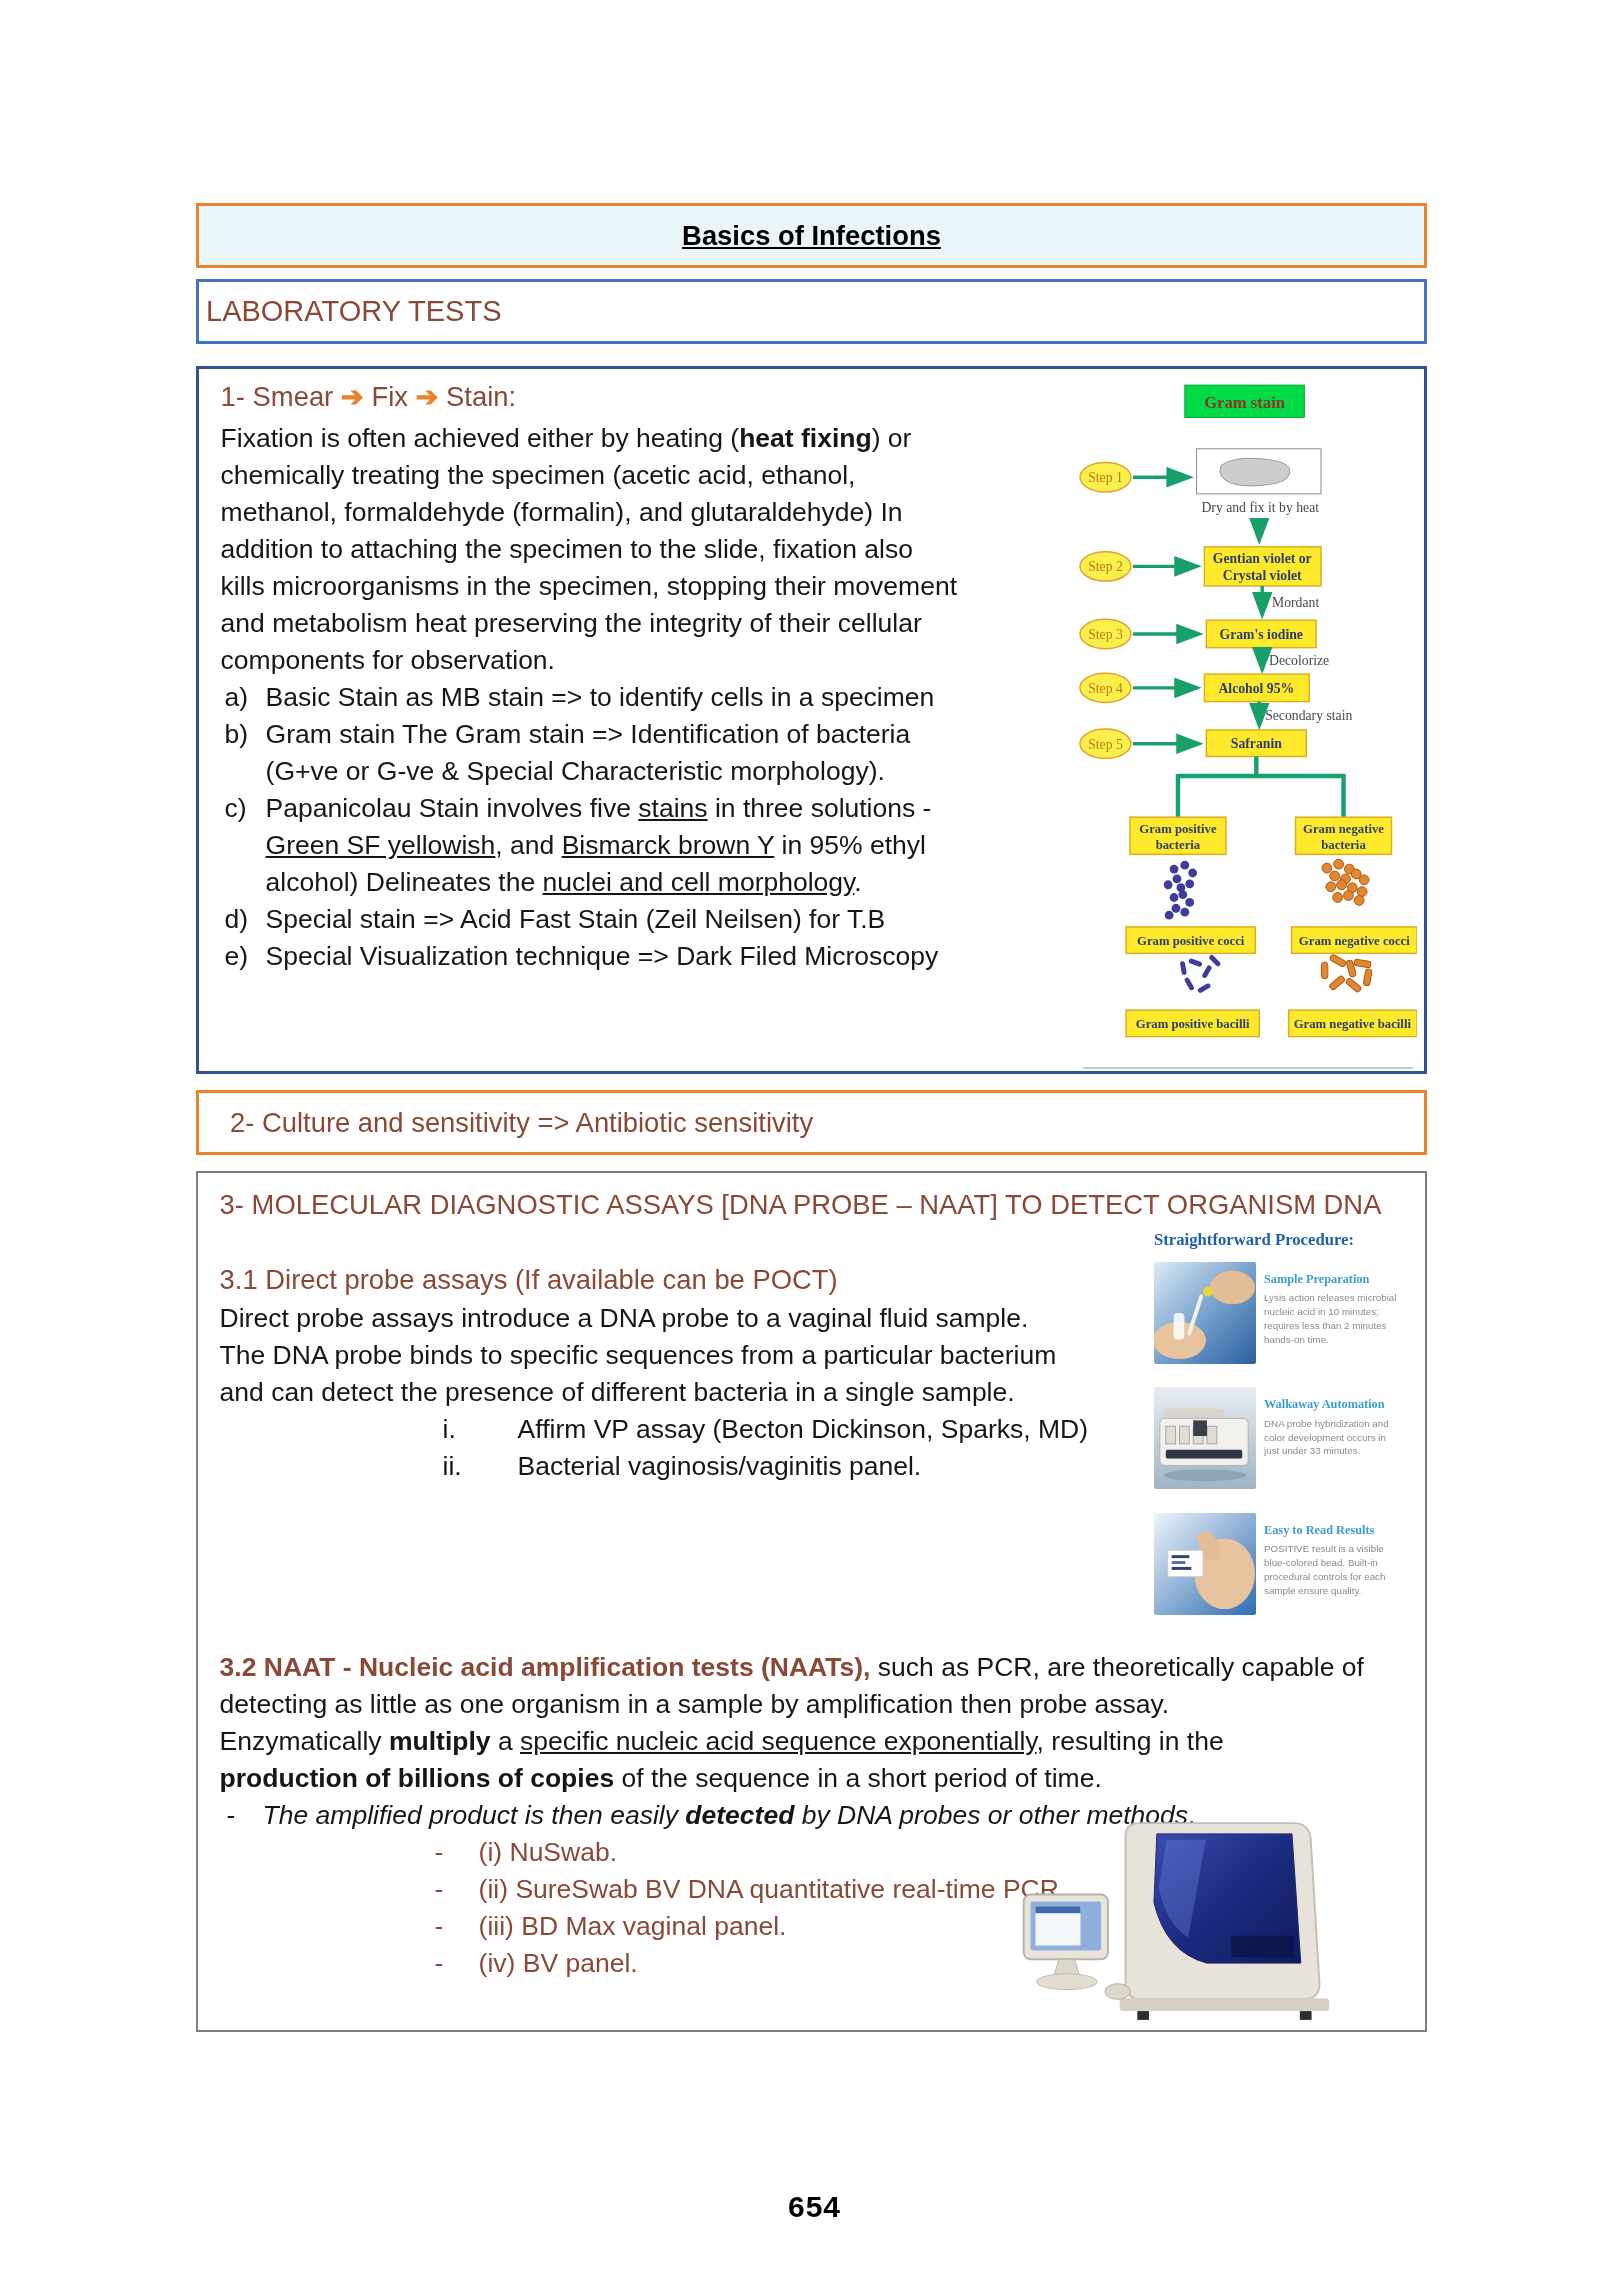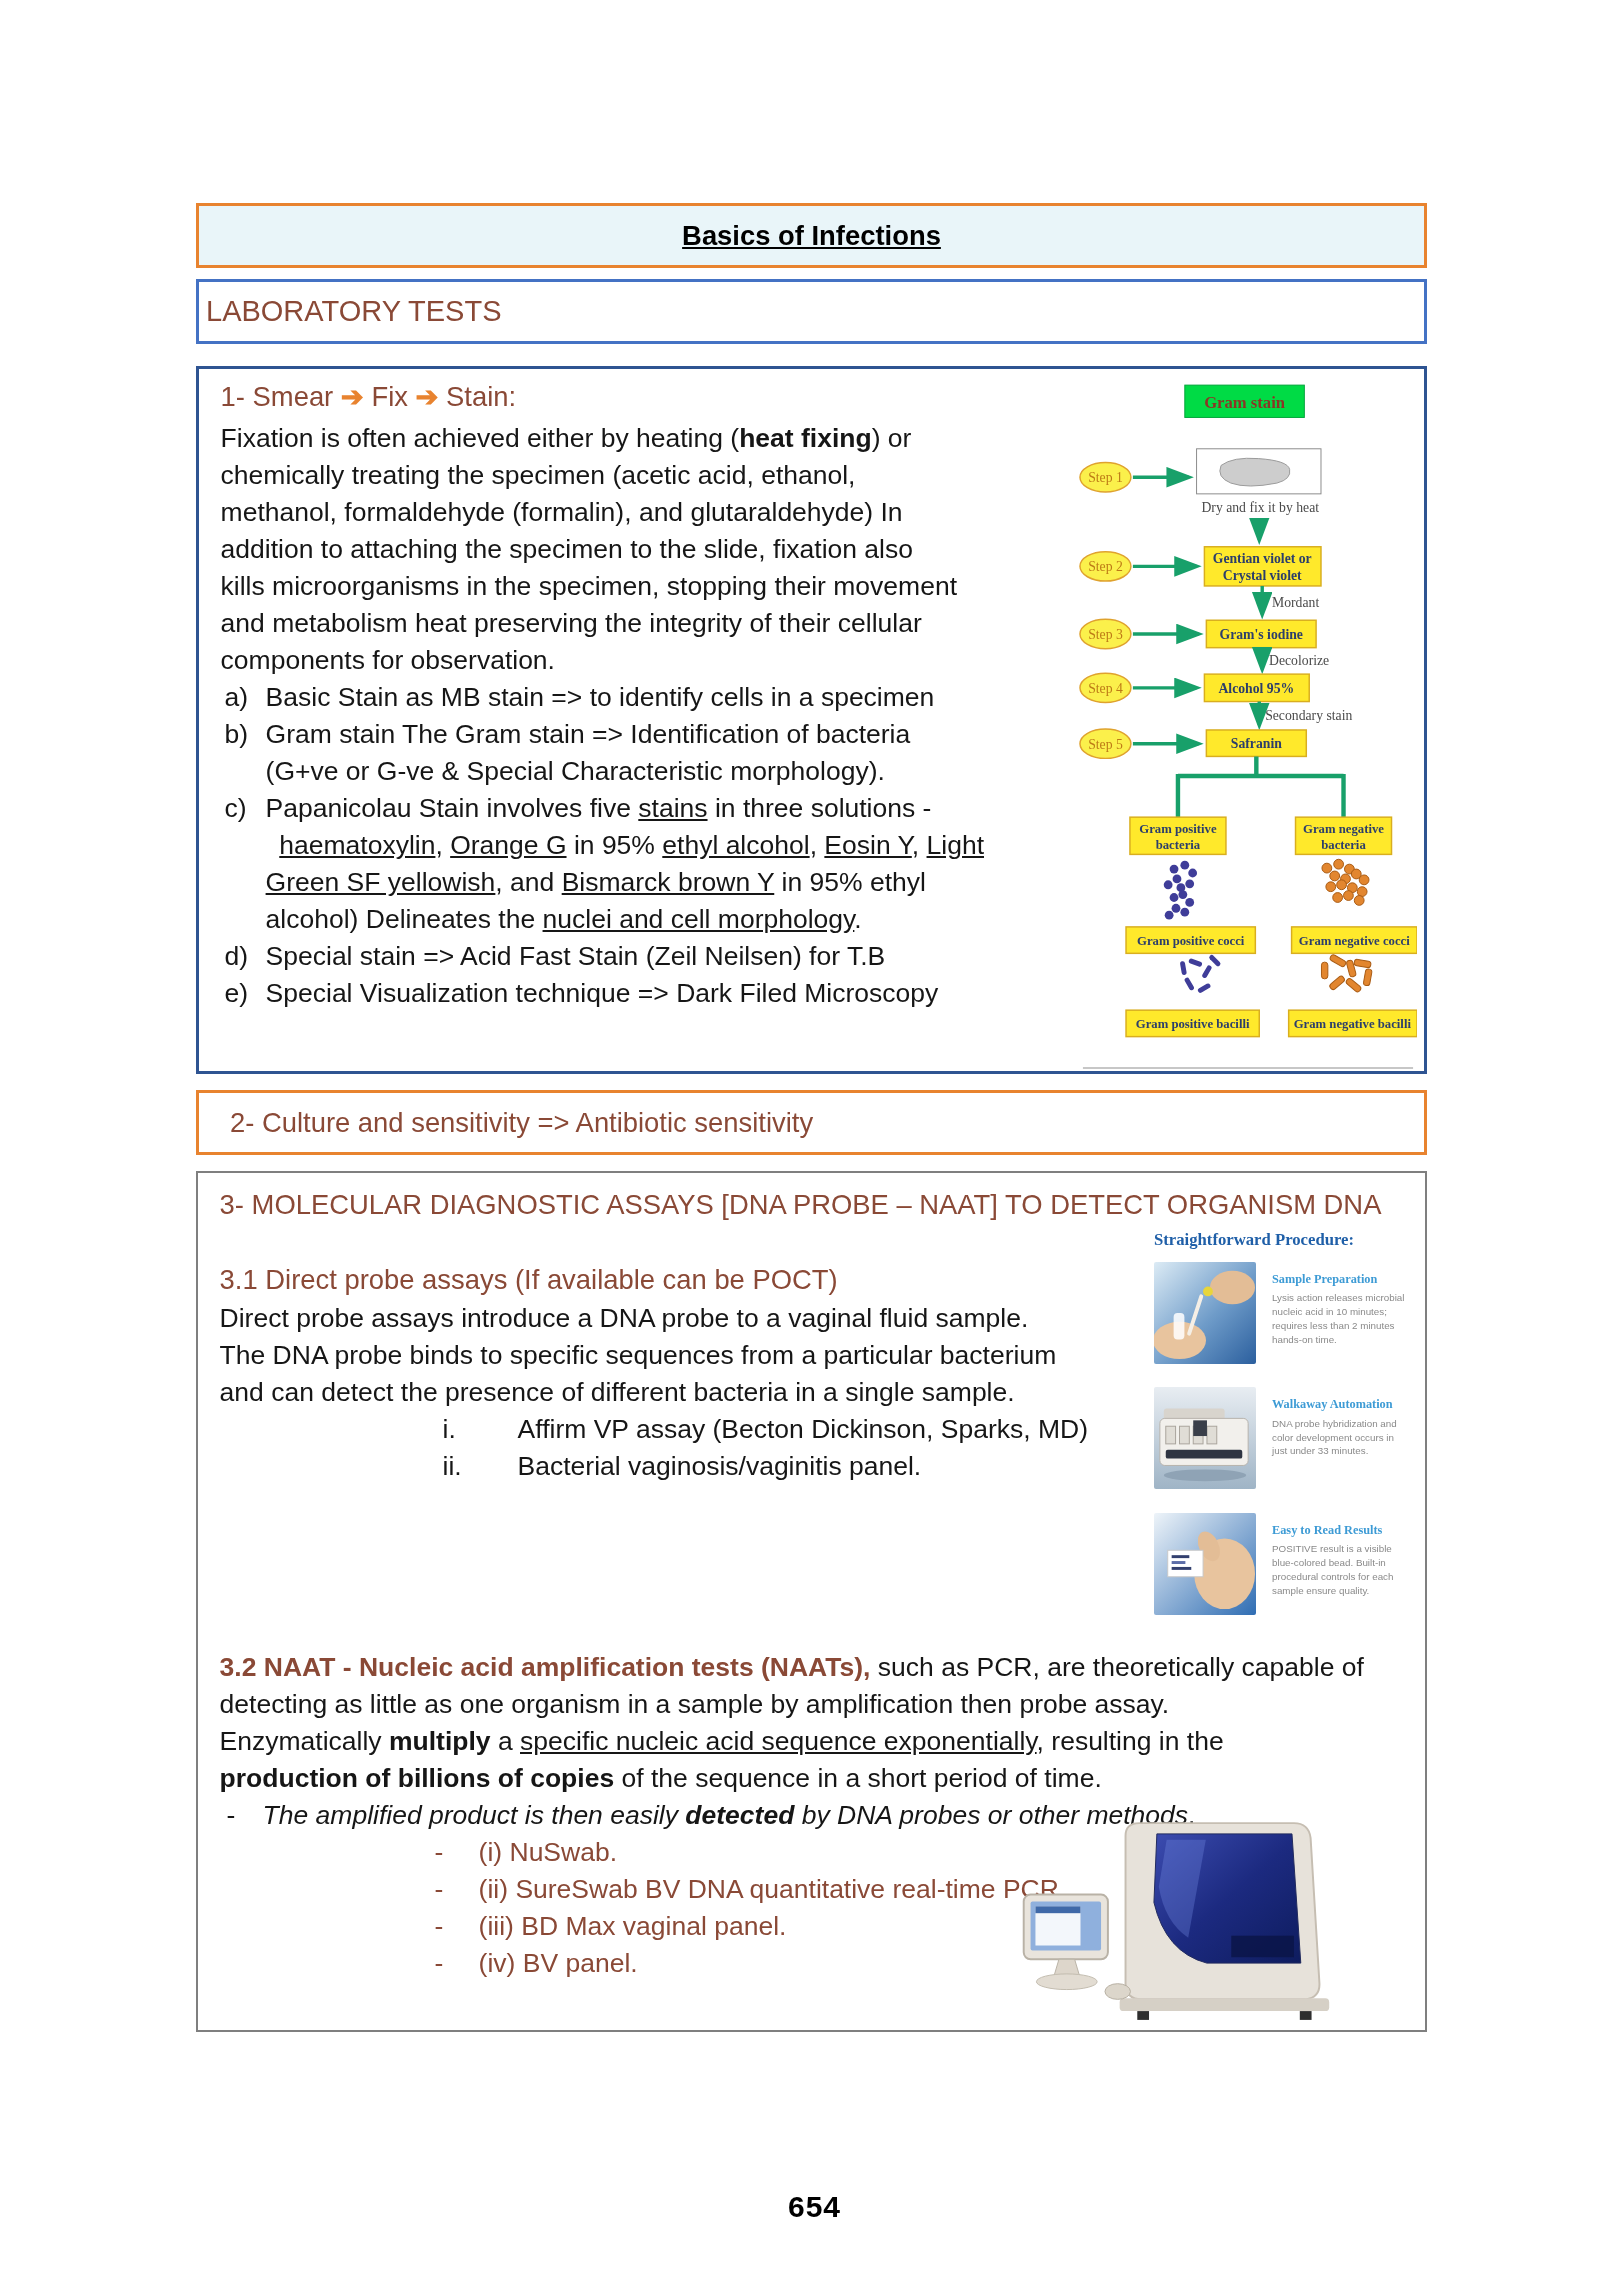--- a/index.html
+++ b/index.html
@@ -39,21 +39,21 @@
   .dg-yellowbox{fill:#FFE92B;stroke:#D9AE1F;stroke-width:1.5;}
   .dg-oval{fill:#FBF04B;stroke:#DFA22E;stroke-width:1.5;}
   
   .s3-heading{position:absolute;left:21.6px;top:15.7px;font-size:27.4px;color:#8A4936;white-space:nowrap;}
   .s31{position:absolute;left:21.6px;top:86px;width:931px;font-size:26.5px;line-height:37px;}
   .s31-heading{font-size:27.4px;color:#8A4936;line-height:41px;}
   .r-item{position:relative;padding-left:298px;}
   .r-num{position:absolute;left:223px;}
   .proc{position:absolute;left:956px;top:57px;width:267px;}
   .proc-title{font-size:16.7px;font-weight:bold;color:#1F5FA8;margin-bottom:11.8px;font-family:"Liberation Serif",serif;}
-  .proc-row{display:flex;gap:16px;margin-bottom:23.5px;}
+  .proc-row{display:flex;gap:8px;margin-bottom:23.5px;}
   .photo{width:102px;height:102px;flex:none;border-radius:2px;overflow:hidden;}
   .cap{padding-top:9.8px;}
   .cap-h{font-size:12.3px;font-weight:bold;color:#3D9BD5;margin:0 0 4.9px 0;font-family:"Liberation Serif",serif;}
   .cap-t{font-size:9.8px;color:#8a8a8a;line-height:1.4;width:139px;}
   .s32{position:absolute;left:21.6px;top:476px;width:1186px;font-size:26.5px;line-height:37px;}
   .bullet{position:relative;padding-left:43px;}
   .bullet .dash{position:absolute;left:6.9px;}
   .sub-item{position:relative;padding-left:259px;color:#8A4936;white-space:nowrap;}
   .sub-item .dash{position:absolute;left:215px;}
   .machine{position:absolute;left:812px;top:645px;}
@@ -91,21 +91,20 @@
           <span class="line"><span>Basic Stain as MB stain =&gt; to identify cells in a specimen</span></span>
         </div>
         <div class="li">
           <span class="li-label">b)</span>
           <span class="line"><span>Gram stain The Gram stain =&gt; Identification of bacteria</span></span>
           <span class="line"><span>(G+ve or G-ve &amp; Special Characteristic morphology).</span></span>
         </div>
         <div class="li">
           <span class="li-label">c)</span>
           <span class="line"><span>Papanicolau Stain involves five </span><span class="u">stains</span><span> in three solutions -</span></span>
-          <span class="line indent14"><span class="u">haematoxylin</span><span>, </span><span class="u">Orange G</span><span> in 95% </span><span class="u">ethyl alcohol</span><span>,  </span><span class="u">Eosin Y</span><span>, </span><span class="u">Light</span></span>
           <span class="line"><span class="u">Green SF yellowish</span><span>, and </span><span class="u">Bismarck brown Y</span><span> in 95% ethyl</span></span>
           <span class="line"><span>alcohol) Delineates the </span><span class="u">nuclei and cell morphology</span><span>.</span></span>
         </div>
         <div class="li">
           <span class="li-label">d)</span>
           <span class="line"><span>Special stain =&gt; Acid Fast Stain (Zeil Neilsen) for T.B</span></span>
         </div>
         <div class="li">
           <span class="li-label">e)</span>
           <span class="line"><span>Special Visualization technique =&gt; Dark Filed Microscopy</span></span>

